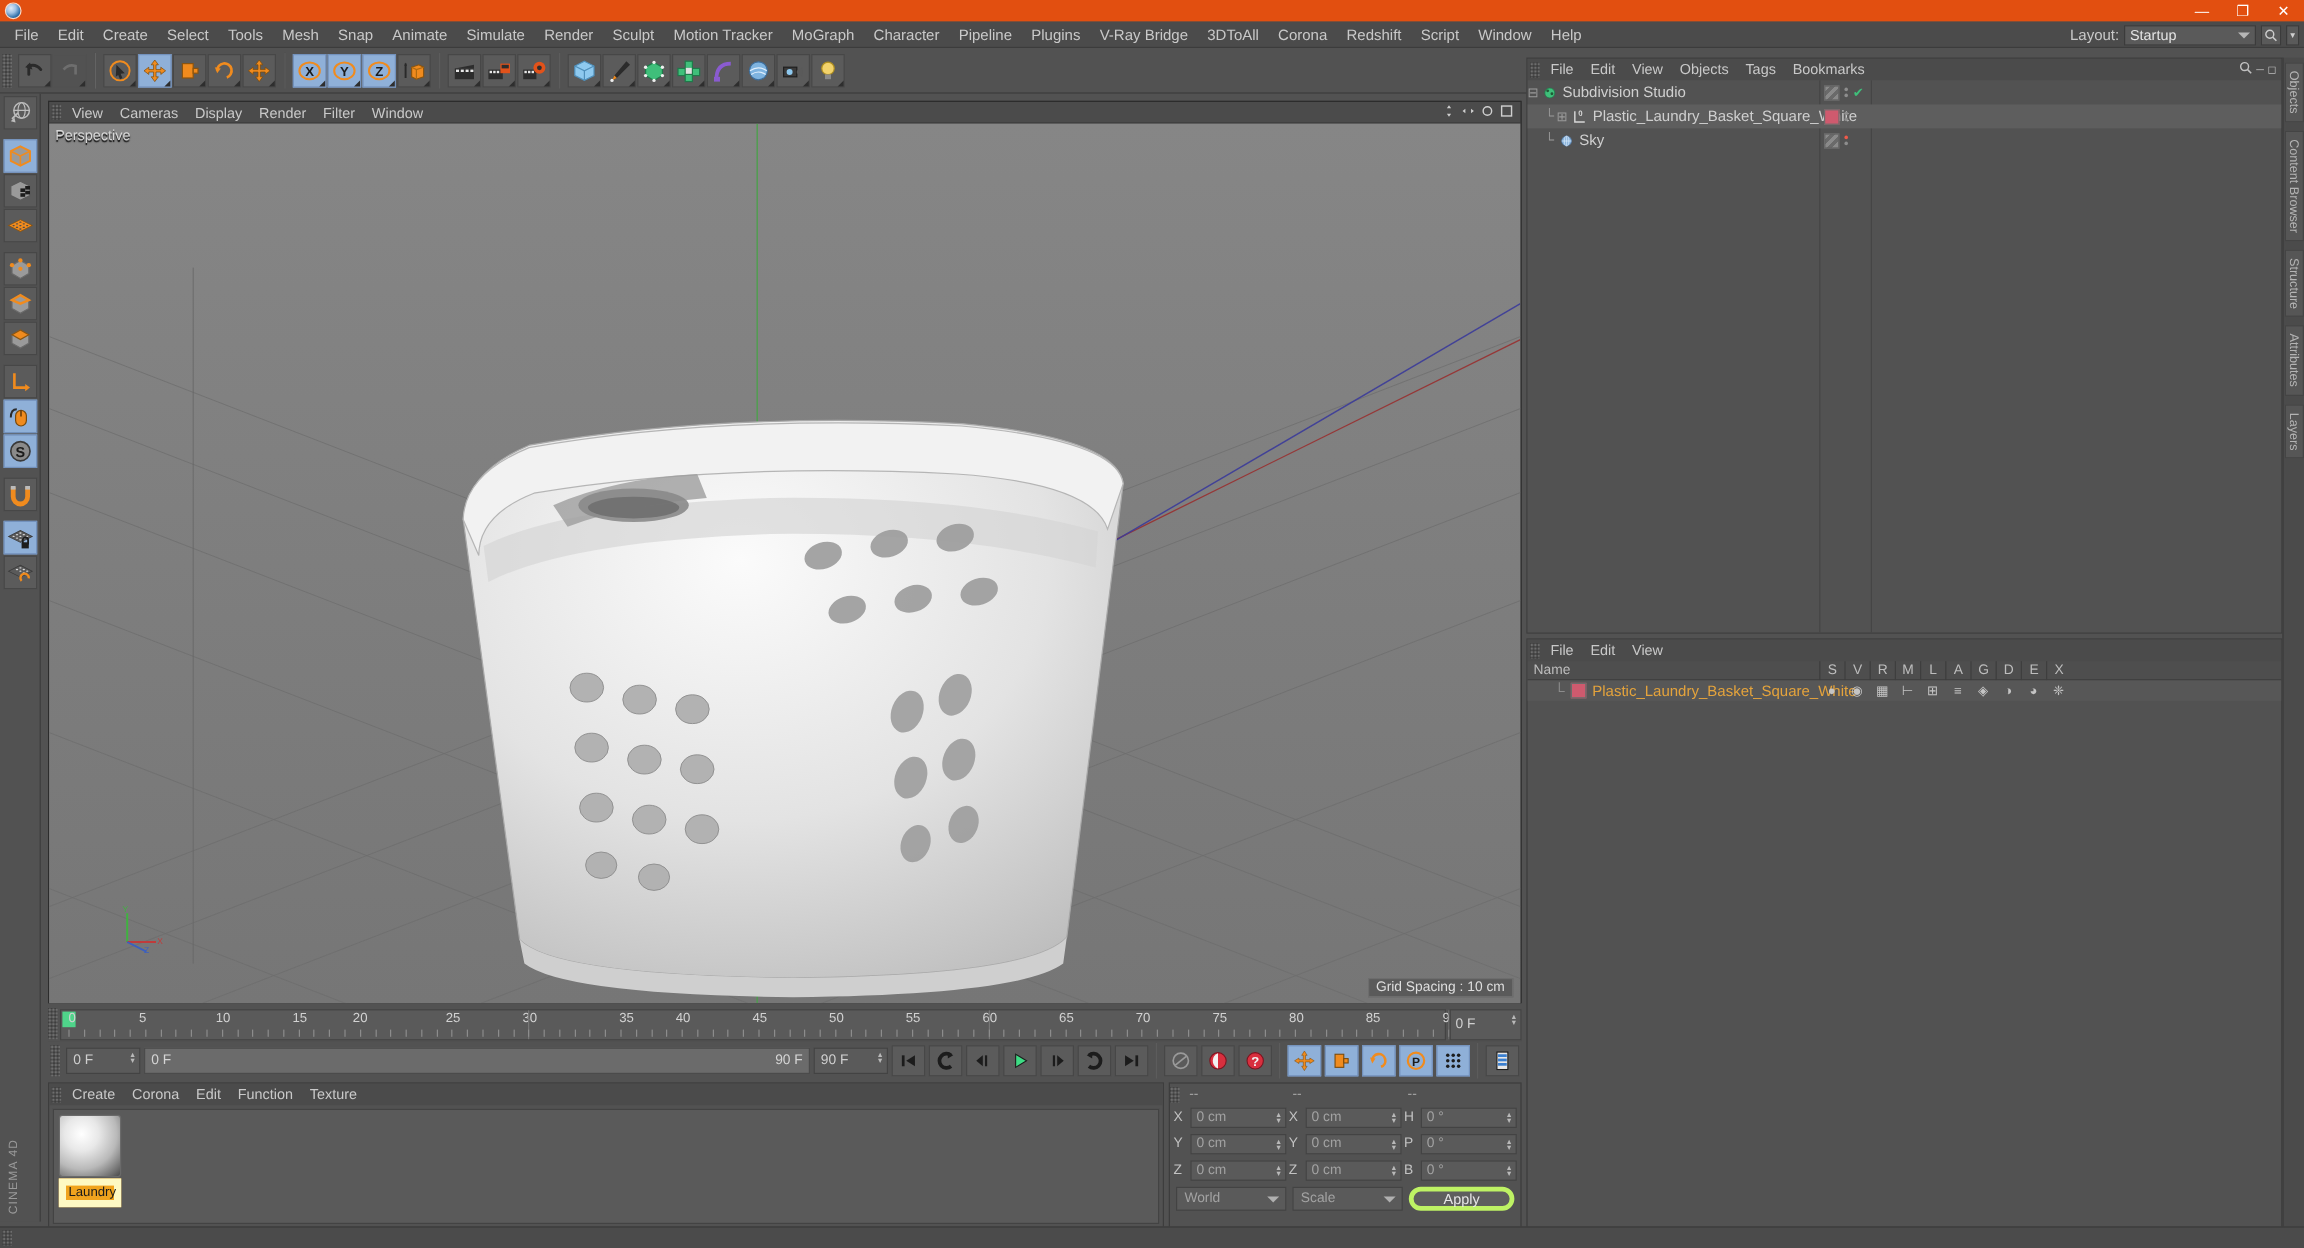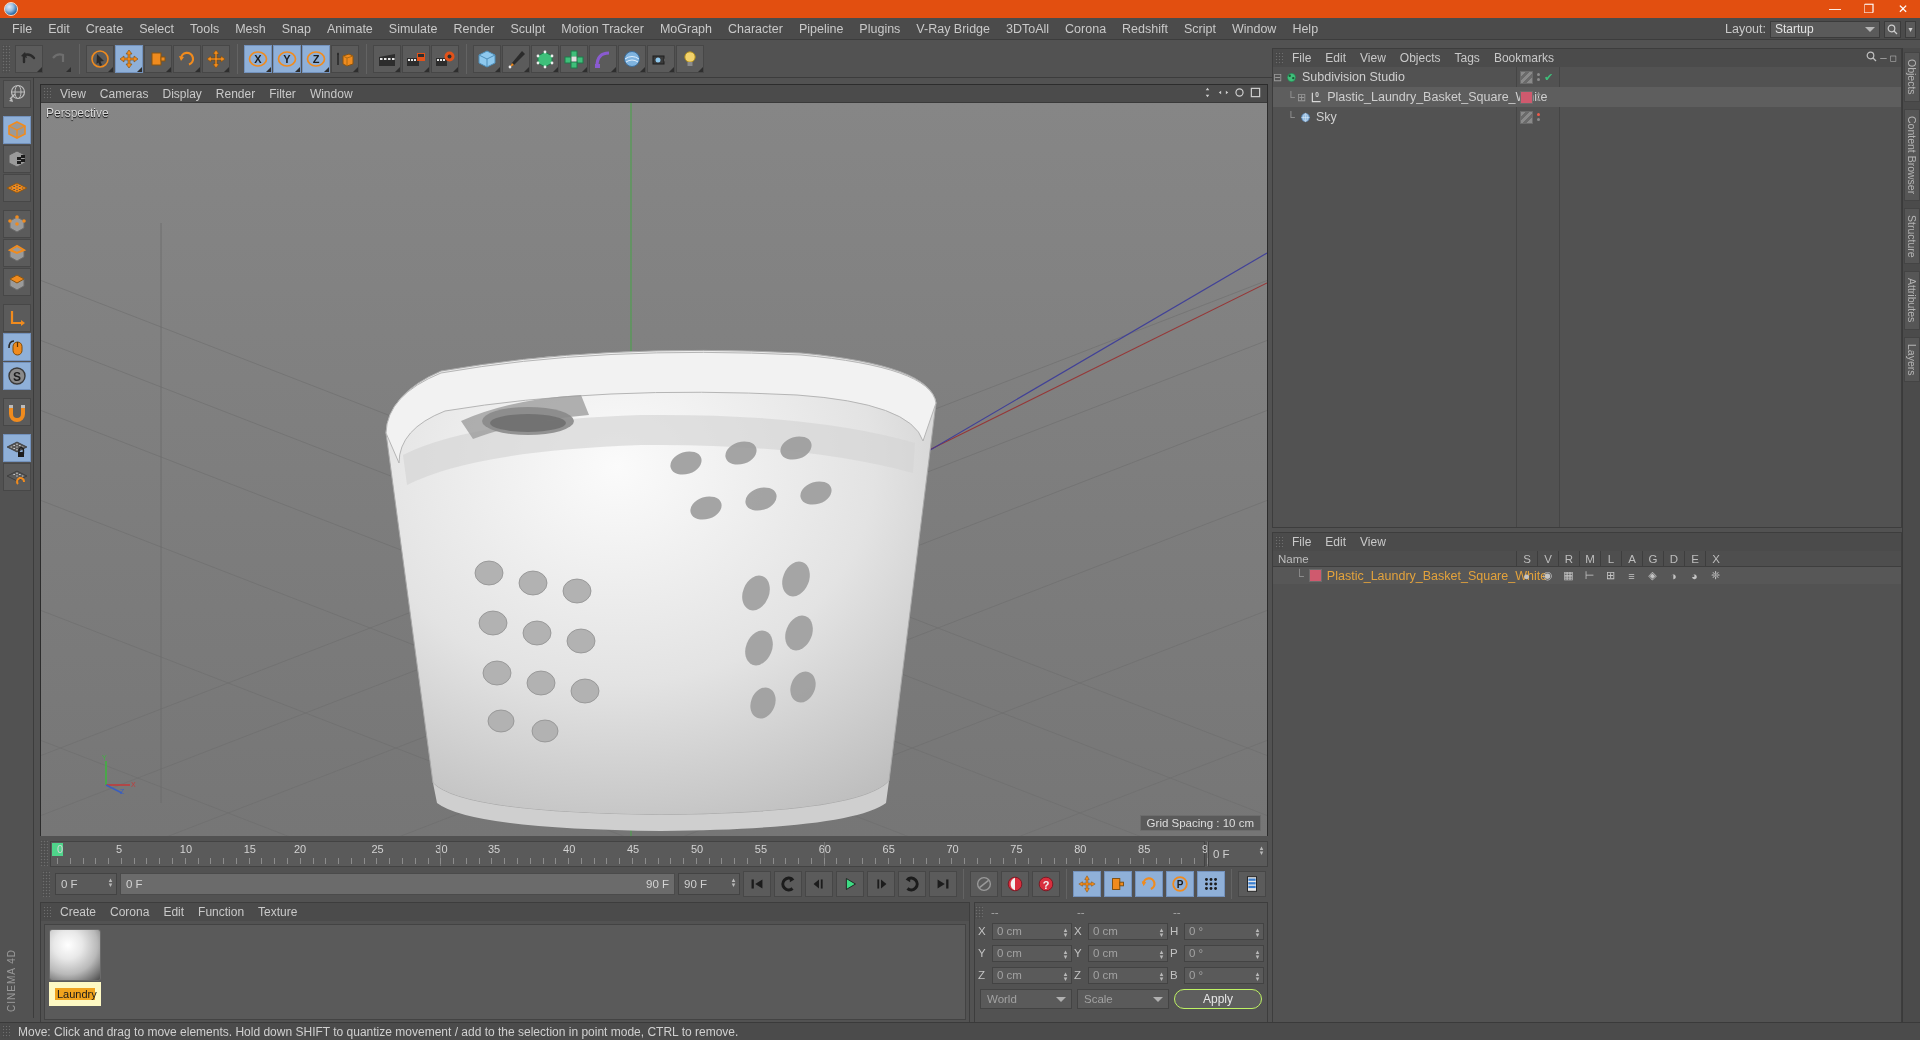--- a/index.html
+++ b/index.html
@@ -151,21 +151,21 @@
   .coord-top span{ display:inline-block; }
   .crow{ display:flex; align-items:center; height:20px; margin:0 3px 2px 3px; gap:2px;}
   .clab{ width:12px; font-size:11.5px; color:#c2c2c2; text-align:left;}
   .cfield{ flex:1; height:17px; background:#5a5a5a; border:1px solid #434343;
       font-size:11.5px; color:#a2a2a2; display:flex; align-items:center; padding:0 4px; position:relative;}
   .crow2{ display:flex; align-items:center; gap:5px; margin:4px 5px 0 5px;}
   .cdd{ flex:1; height:20px; background:#5a5a5a; border:1px solid #434343;
       font-size:11.5px; color:#a2a2a2; display:flex;align-items:center; padding:0 6px; position:relative;}
   .cdd .caret{ position:absolute; right:5px; top:7px; width:0;height:0;
       border-left:5px solid transparent;border-right:5px solid transparent;border-top:5px solid #b0b0b0;}
-  .capply{ width:88px; height:20px; border-radius:10px; background:#5e5e5e; border:1px solid #bef264;
+  .capply{ width:88px; height:20px; border-radius:10px; background:#5e5e5e; border:4px solid #bef264;
       display:flex;align-items:center;justify-content:center; font-size:12px; color:#e6e6e6;}
 
   
   .objmgr{ position:absolute; left:1272px; top:48px; width:630px; height:480px;
       background:#525252; border:1px solid #3d3d3d;}
   .om-menu{ height:18px; background:#4b4b4b; display:flex; align-items:center; padding-left:2px;}
   .om-menu .mi{ padding:1px 7px; font-size:12px; color:#c9c9c9;}
   .om-search{ margin-left:auto; display:flex; align-items:center; gap:3px; padding-right:4px;}
   .om-body{ position:absolute; left:0; right:0; top:18px; bottom:0; background:#525252;}
   .om-row{ position:relative; height:20px; display:flex; align-items:center; font-size:12.5px;}
@@ -726,21 +726,21 @@
     <div class="tl-ruler" id="tlruler">
       <div class="tl-green"></div>
     <div class="tl-tick" style="left: 6px;">0</div>
         <div class="tl-tick" style="left: 64.8889px;">5</div>
         <div class="tl-tick" style="left: 128.778px;">10</div>
         <div class="tl-tick" style="left: 192.667px;">15</div>
         <div class="tl-tick" style="left: 243px;">20</div>
         <div class="tl-tick" style="left: 320.444px;">25</div>
         <div class="tl-tick" style="left: 384.333px;">30</div>
         <div class="tl-major" style="left: 389.333px;"></div>
-        <div class="tl-tick" style="left: 437px;">35</div>
+        <div class="tl-tick" style="left: 465px;">35</div>
         <div class="tl-tick" style="left: 512.111px;">40</div>
         <div class="tl-tick" style="left: 576px;">45</div>
         <div class="tl-tick" style="left: 639.889px;">50</div>
         <div class="tl-tick" style="left: 703.778px;">55</div>
         <div class="tl-tick" style="left: 767.667px;">60</div>
         <div class="tl-major" style="left: 772.667px;"></div>
         <div class="tl-tick" style="left: 831.556px;">65</div>
         <div class="tl-tick" style="left: 895.444px;">70</div>
         <div class="tl-tick" style="left: 959.333px;">75</div>
         <div class="tl-tick" style="left: 1023.22px;">80</div>
@@ -1208,16 +1208,15 @@
   <div class="rtabs" id="rtabs">
       <div class="rtab">Objects</div>
       <div class="rtab">Content Browser</div>
       <div class="rtab">Structure</div>
       <div class="rtab">Attributes</div>
       <div class="rtab">Layers</div>
     </div>
 
   <div class="statusbar">
     <div class="grip"></div>
-    <span style="margin-left:6px">Move: Click and drag to move elements. Hold down SHIFT to quantize movement / add to the selection in point mode, CTRL to remove.</span>
   </div>
 
 </div>
 
 </body></html>

